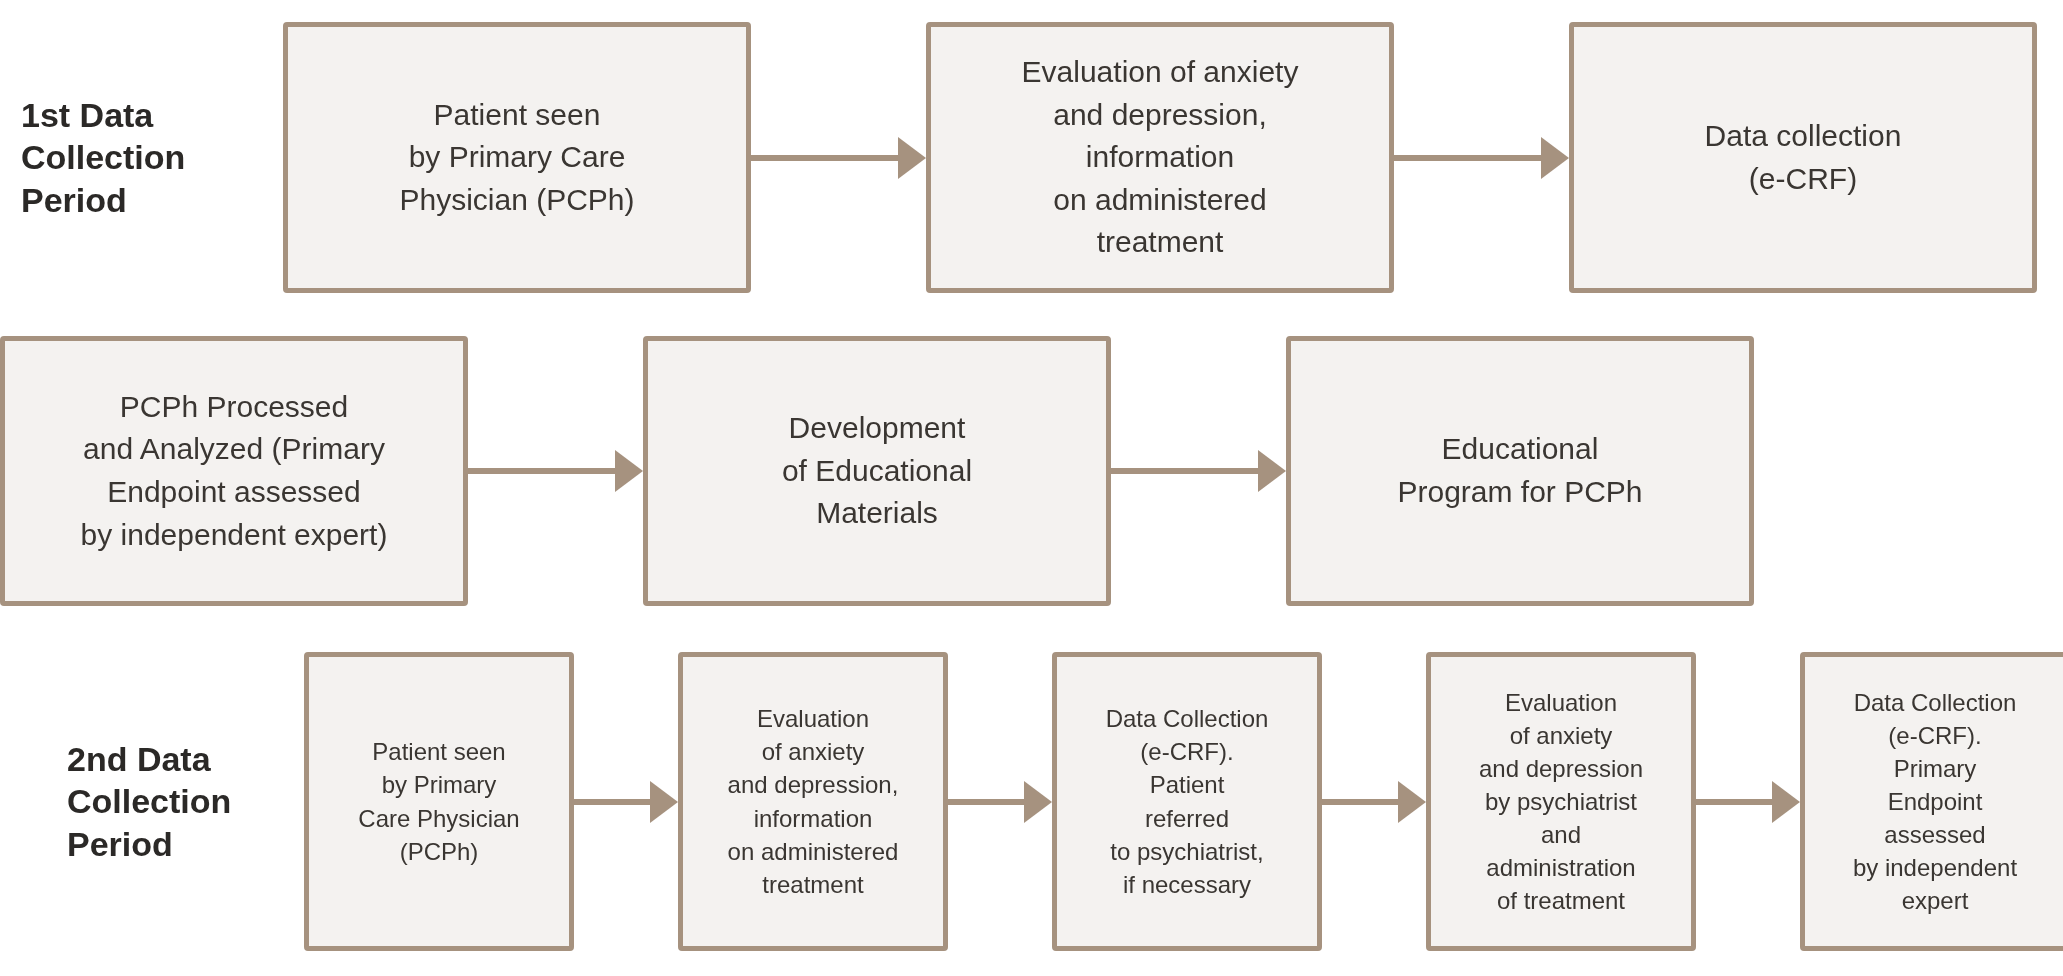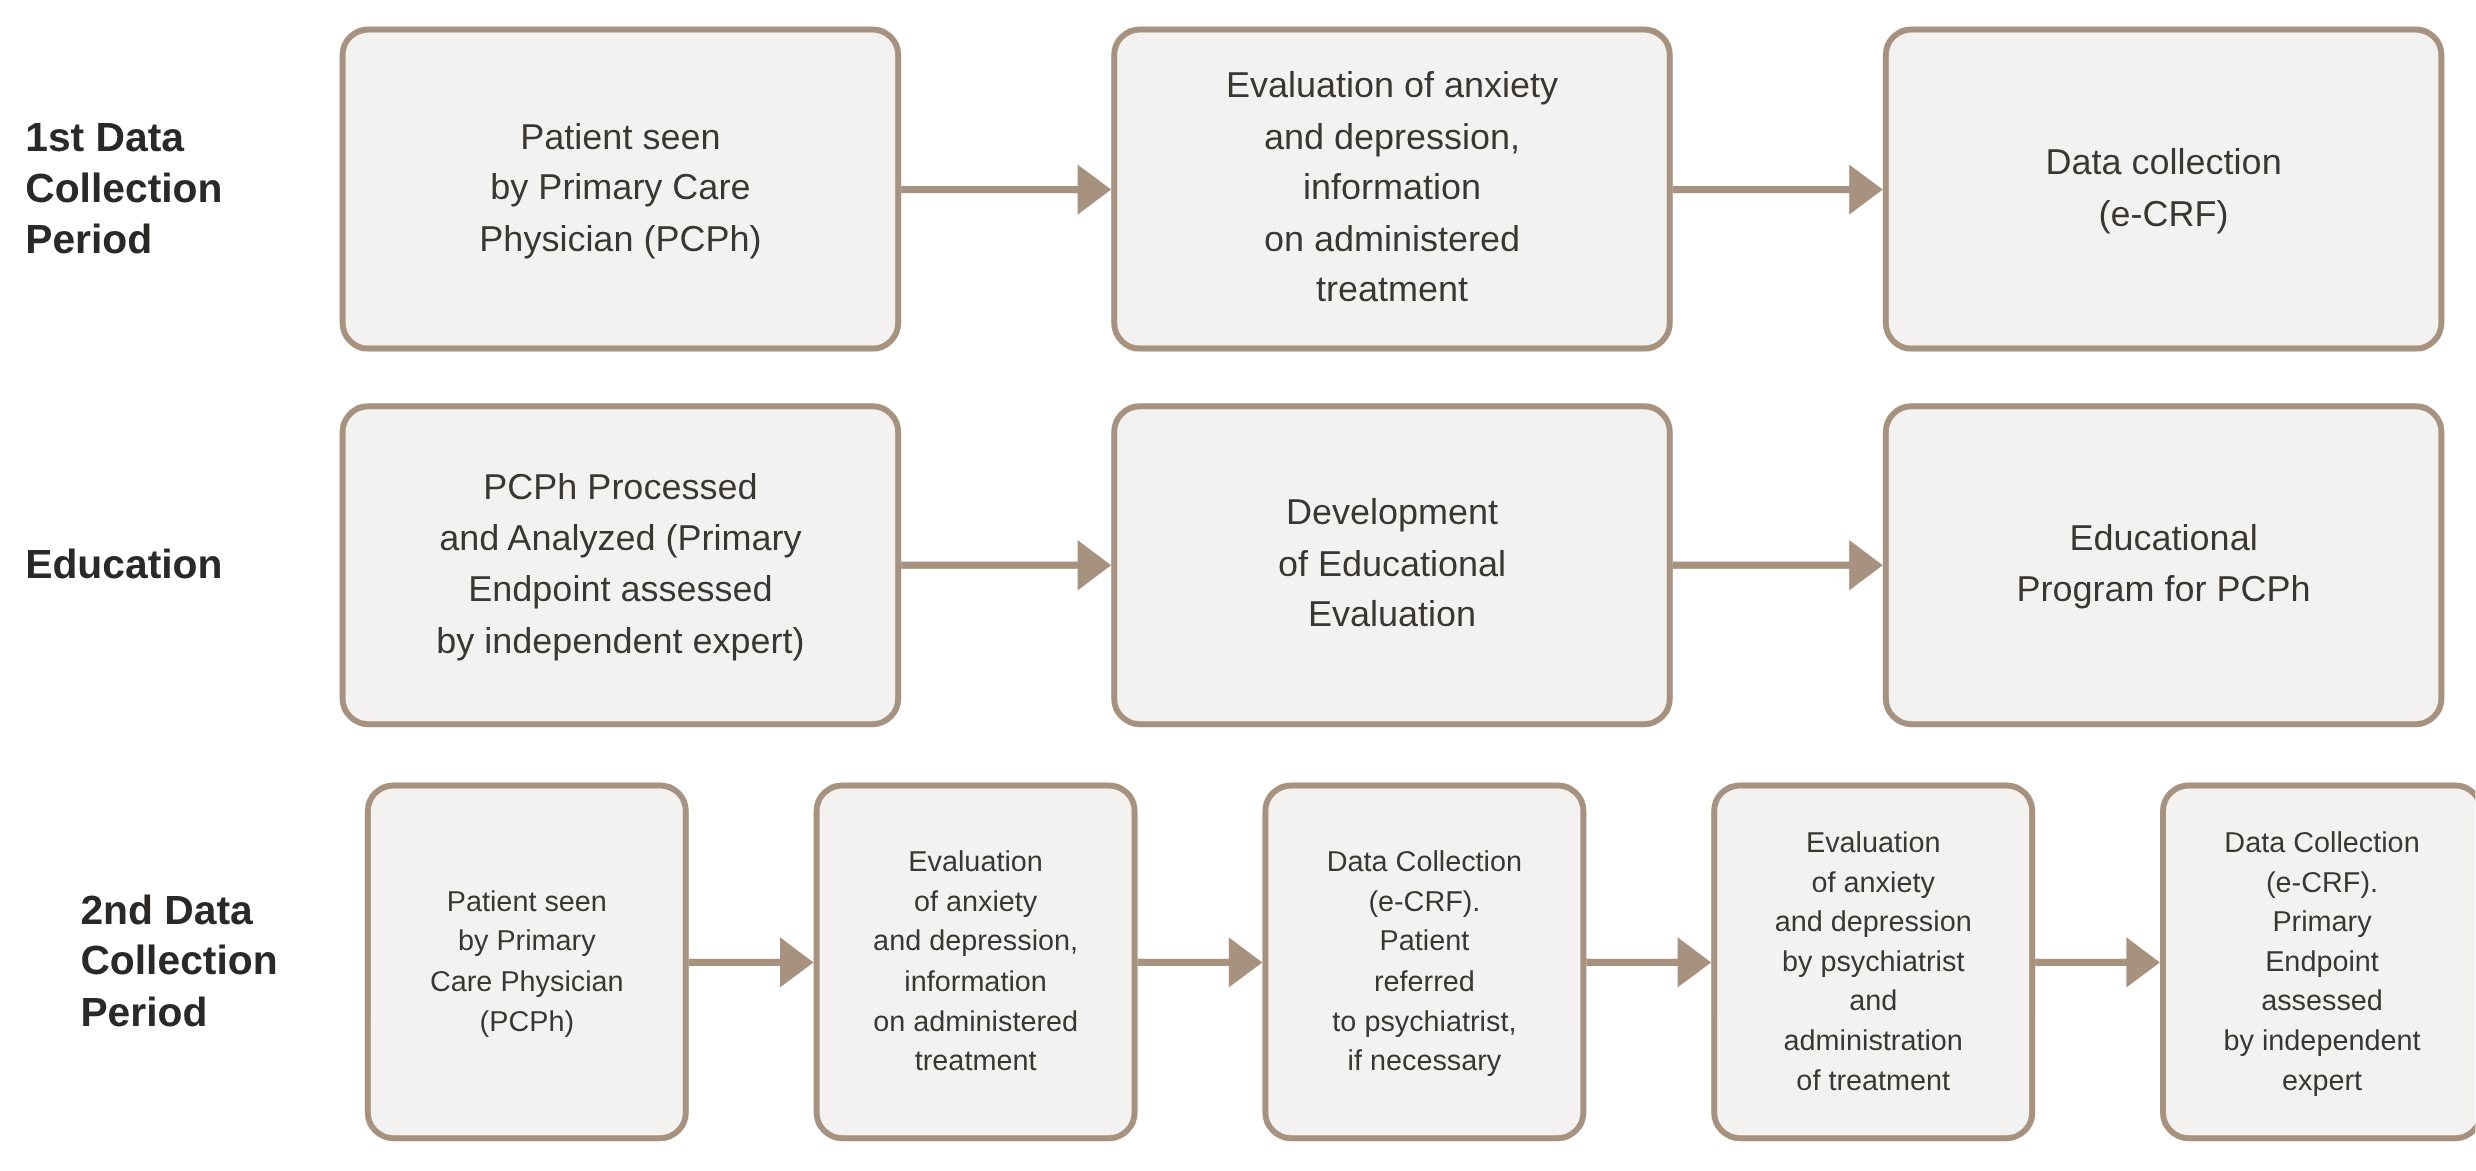--- a/index.html
+++ b/index.html
@@ -32,21 +32,21 @@
     color: #2b2927;
     white-space: pre-line;
   }
   .row-1 .row-label, .row-2 .row-label { width: 283px; padding-left: 21px; }
   .row-3 .row-label { width: 267px; margin-left: 37px; }
 
   .box {
     box-sizing: border-box;
     background: #f4f2f0;
     border: 5px solid #a6927f;
-    border-radius: 24px;
+    border-radius: 4px;
     display: flex;
     align-items: center;
     justify-content: center;
     text-align: center;
     color: #3a3632;
     white-space: pre-line;
     padding: 10px 14px;
   }
   .row-1 .box, .row-2 .box { width: 468px; font-size: 30px; line-height: 1.42; }
   .row-3 .box { width: 270px; font-size: 24px; line-height: 1.38; }
@@ -100,29 +100,28 @@
 and depression,
 information
 on administered
 treatment</div>
     <div class="arrow"></div>
     <div class="box">Data collection
 (e-CRF)</div>
   </div>
 
   <div class="row row-2">
-    <div class="row-label">Education</div>
     <div class="box">PCPh Processed
 and Analyzed (Primary
 Endpoint assessed
 by independent expert)</div>
     <div class="arrow"></div>
     <div class="box">Development
 of Educational
-Evaluation</div>
+Materials</div>
     <div class="arrow"></div>
     <div class="box">Educational
 Program for PCPh</div>
   </div>
 
   <div class="row row-3">
     <div class="row-label">2nd Data
 Collection
 Period</div>
     <div class="box">Patient seen

